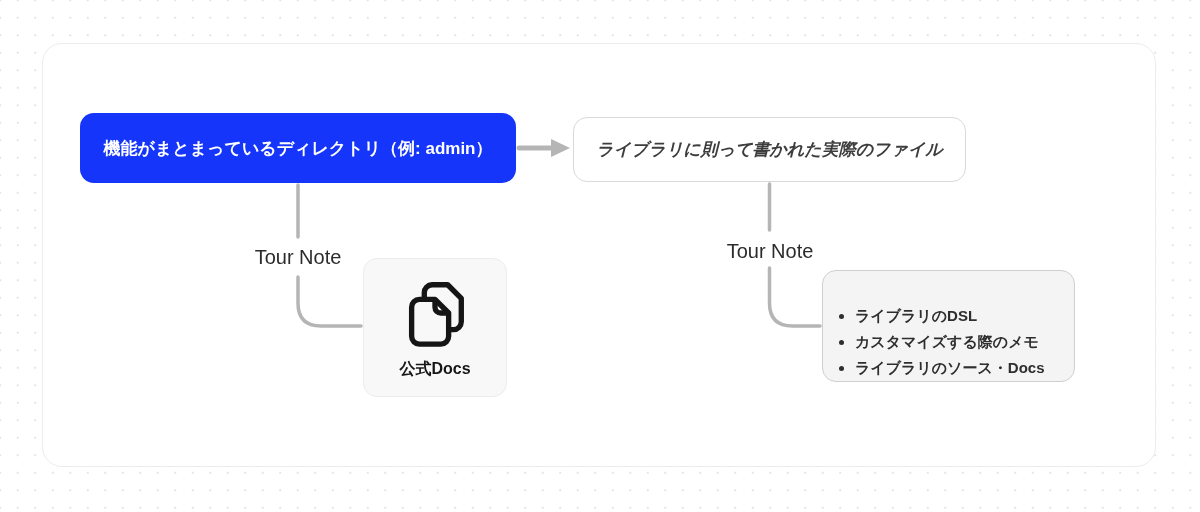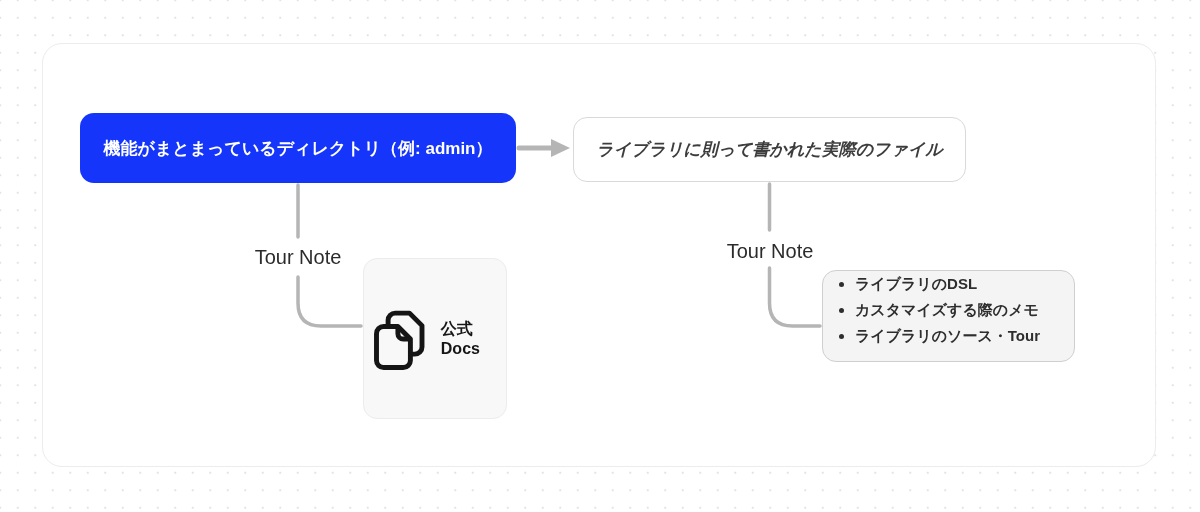--- a/index.html
+++ b/index.html
@@ -59,41 +59,41 @@
     color: #2b2b2b;
     white-space: nowrap;
     background: #ffffff;
     padding: 0 2px;
   }
   .edge-label-left  { left: 298px; top: 257px; }
   .edge-label-right { left: 770px; top: 251px; }
   .docs-card {
     position: absolute;
     left: 363px; top: 258px;
-    width: 144px; height: 161px;
+    width: 144px; height: 139px;
     background: #f8f8f8;
     border: 1px solid #ececec;
     border-radius: 14px;
-    display: flex; flex-direction: row;
+    display: flex; flex-direction: column;
     align-items: center; justify-content: center;
     gap: 9px;
   }
   .docs-card .card-label {
     font-weight: bold;
     font-size: 16px;
     color: #161616;
   }
   .notes-card {
     position: absolute;
     left: 822px; top: 270px;
-    width: 253px; height: 92px;
+    width: 253px; height: 112px;
     background: #f4f4f4;
     border: 1.5px solid #cfcfcf;
     border-radius: 14px;
-    display: flex; align-items: flex-start;
+    display: flex; align-items: flex-end;
     padding-left: 14px;
   }
   .notes-card ul {
     list-style: disc;
     padding-left: 18px;
   }
   .notes-card li {
     font-weight: bold;
     font-size: 15px;
     line-height: 26px;
@@ -148,17 +148,17 @@
         <path d="M38 25 v7 a6 6 0 0 0 6 6 h7" fill="none"></path>
       </g>
     </svg>
     <div class="card-label">公式Docs</div>
   </div>
 
   <div class="notes-card">
     <ul>
       <li>ライブラリのDSL</li>
       <li>カスタマイズする際のメモ</li>
-      <li>ライブラリのソース・Tour</li>
+      <li>ライブラリのソース・Docs</li>
     </ul>
   </div>
 
 </div>
 
 </body></html>

